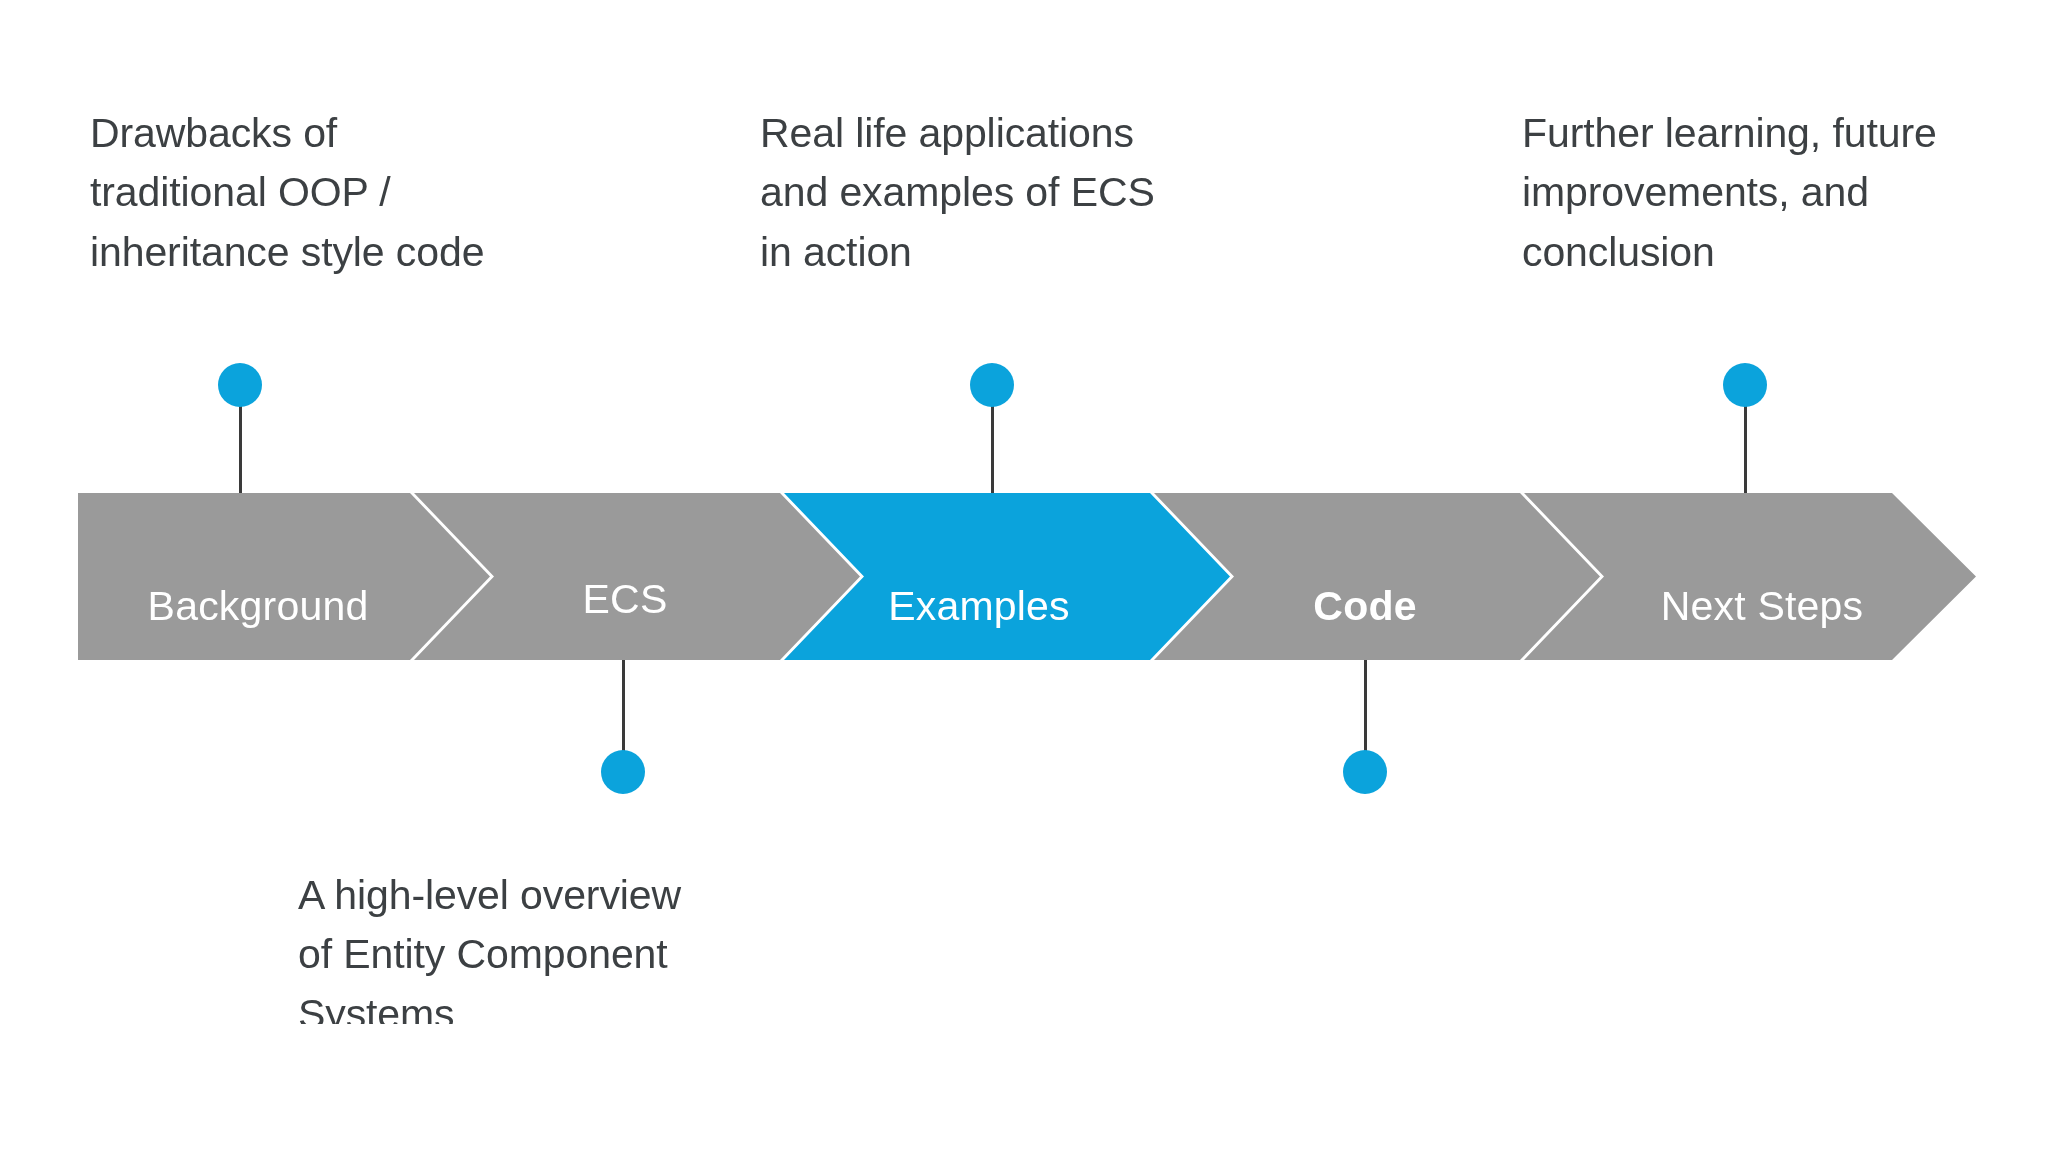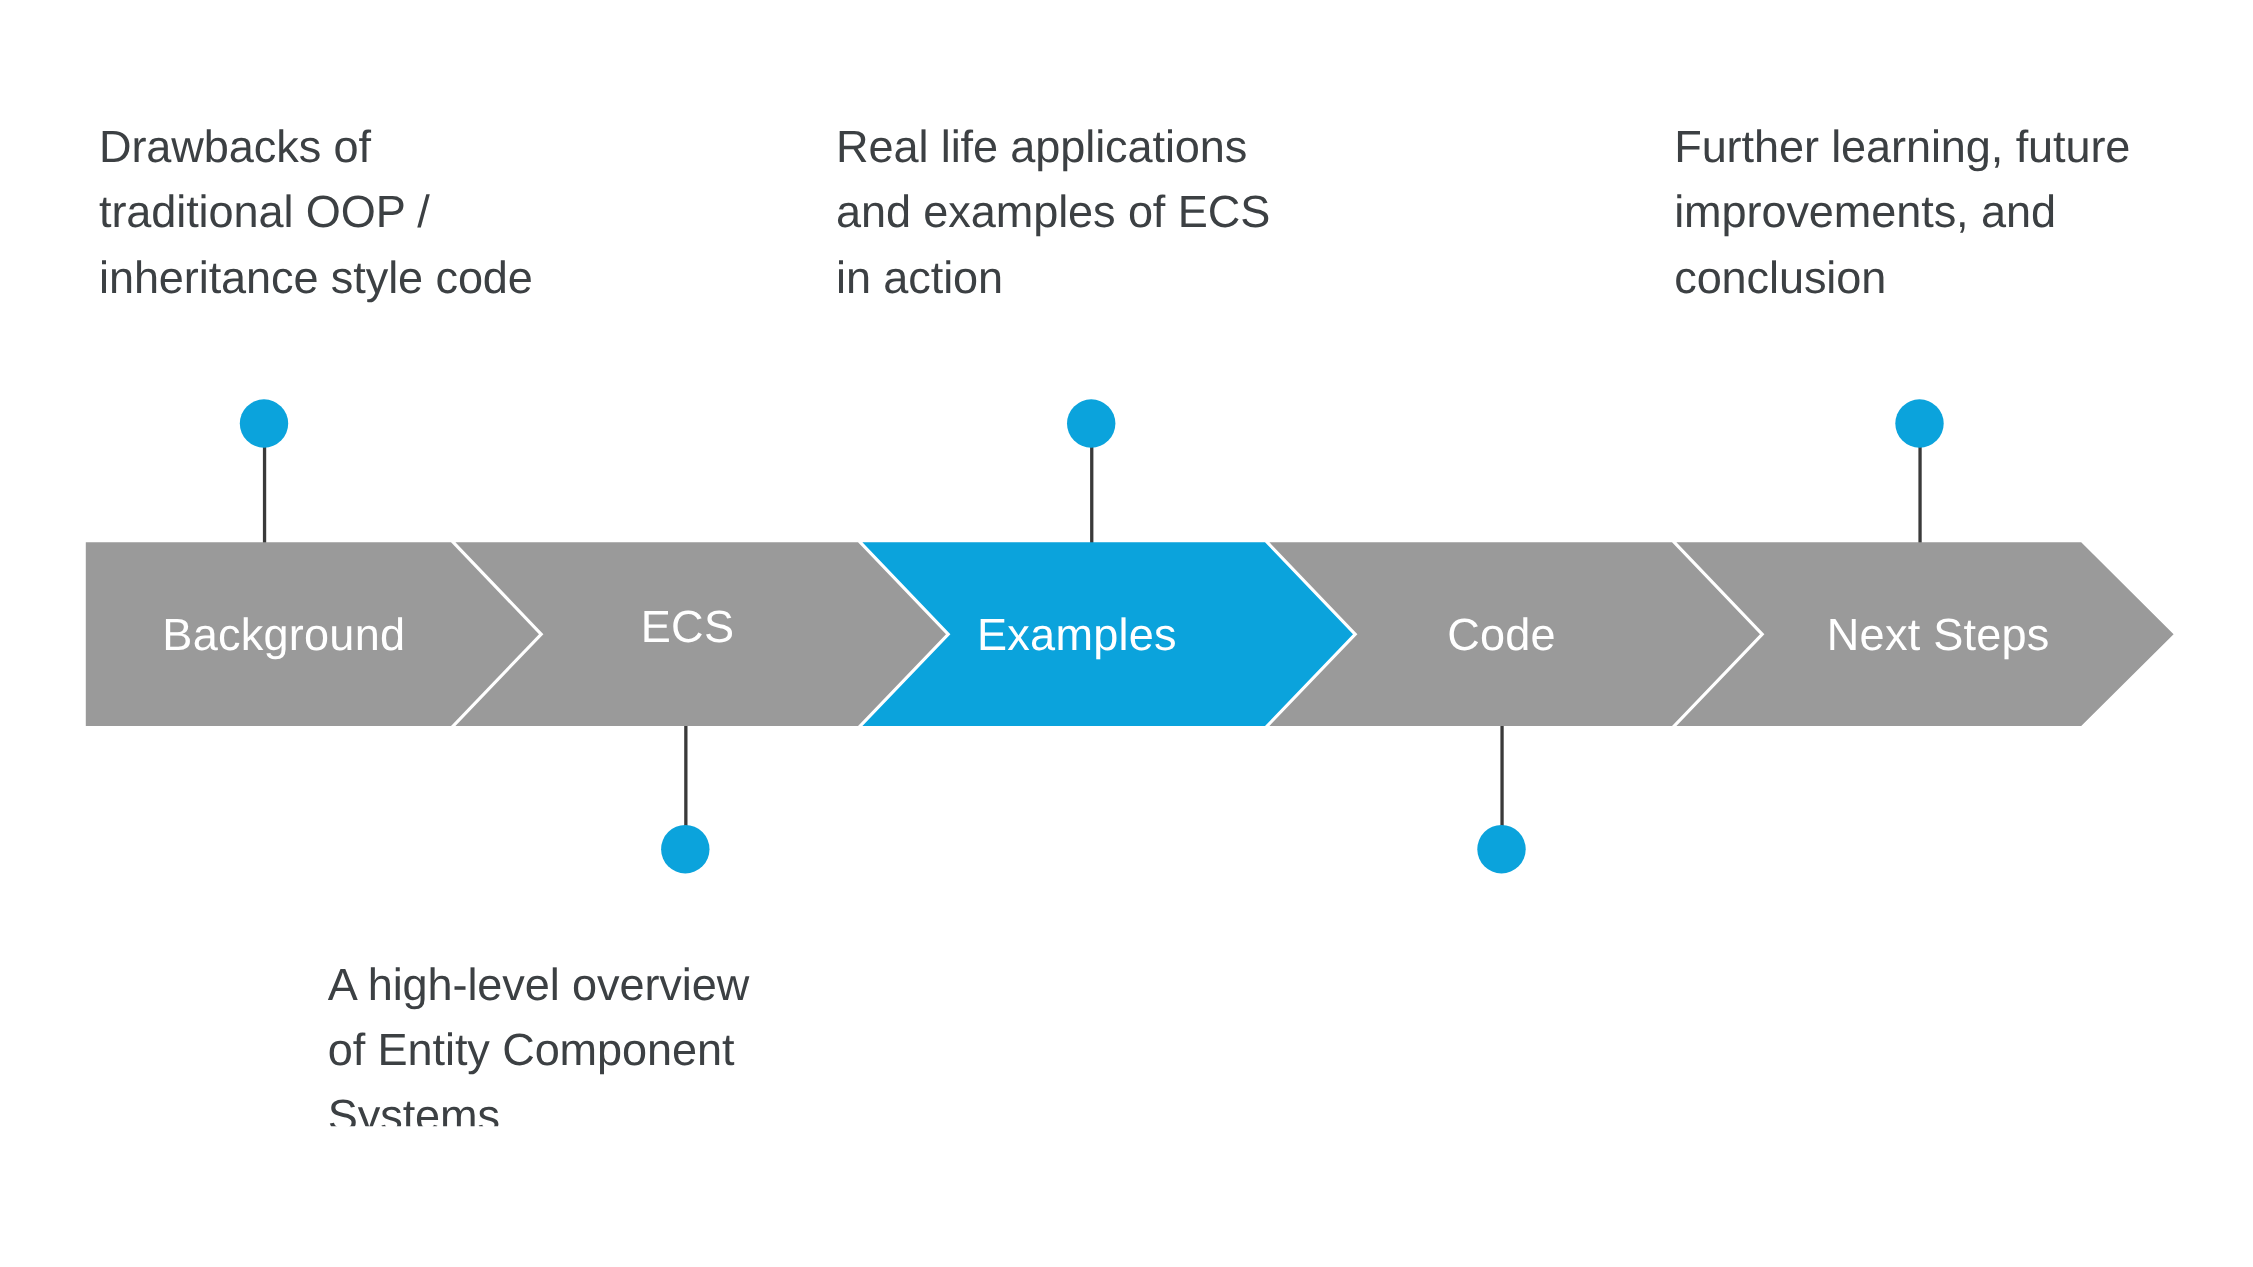--- a/index.html
+++ b/index.html
@@ -47,20 +47,21 @@
   }
   .seg-label {
     position: absolute;
     color: #ffffff;
     font-size: 41px;
     font-weight: 400;
     letter-spacing: 0.2px;
     white-space: nowrap;
     transform: translate(-50%, -50%);
     pointer-events: none;
+    margin-top: 29px;
   }
 </style>
 </head>
 <body>
 
 <div id="stage">
 
   <div class="callout top" style="left:90px; top:104px; width:470px;">Drawbacks of
 traditional OOP /
 inheritance style code</div>
@@ -102,17 +103,17 @@
     <circle cx="1365" cy="772" r="22" fill="#0ba3dc"></circle>
     <circle cx="1745" cy="385" r="22" fill="#0ba3dc"></circle>
   </svg>
 
   <div class="seg-label" style="left:258px; top:577px;">Background</div>
 
   <div class="seg-label" style="left:625px; top:570px;">ECS</div>
 
   <div class="seg-label" style="left:979px; top:577px;">Examples</div>
 
-  <div class="seg-label" style="left:1365px; top:577px;">Code</div>
+  <div class="seg-label" style="left:1365px; top:577px;font-weight:bold;">Code</div>
 
   <div class="seg-label" style="left:1762px; top:577px;">Next Steps</div>
 
 </div>
 
 </body></html>

